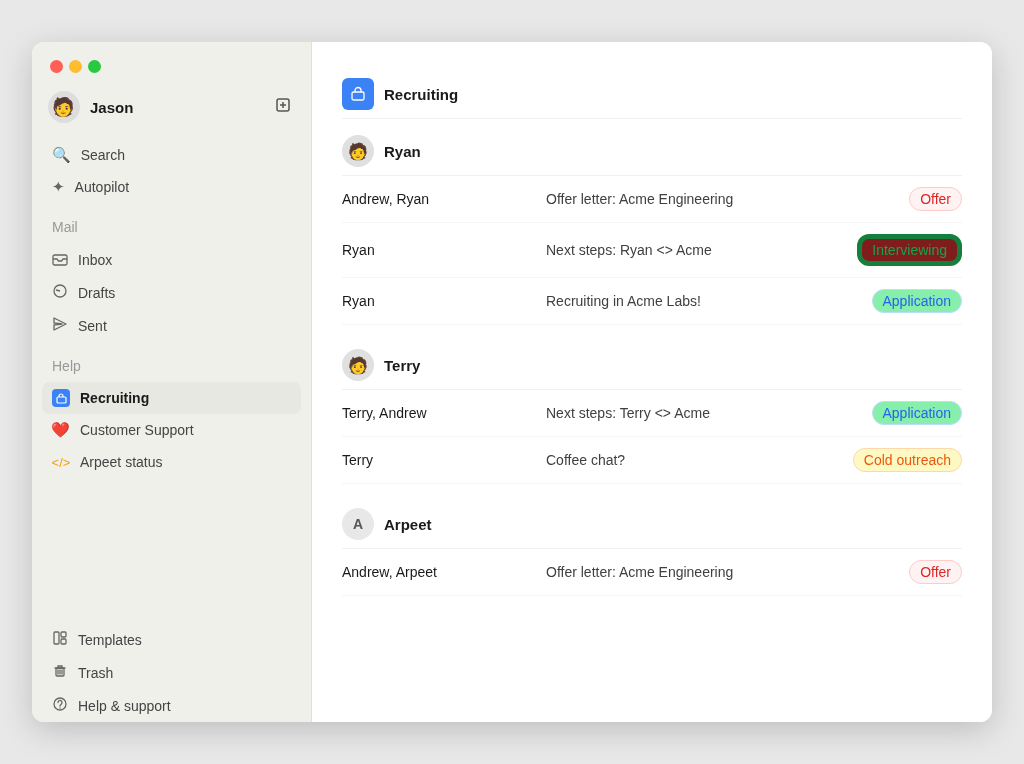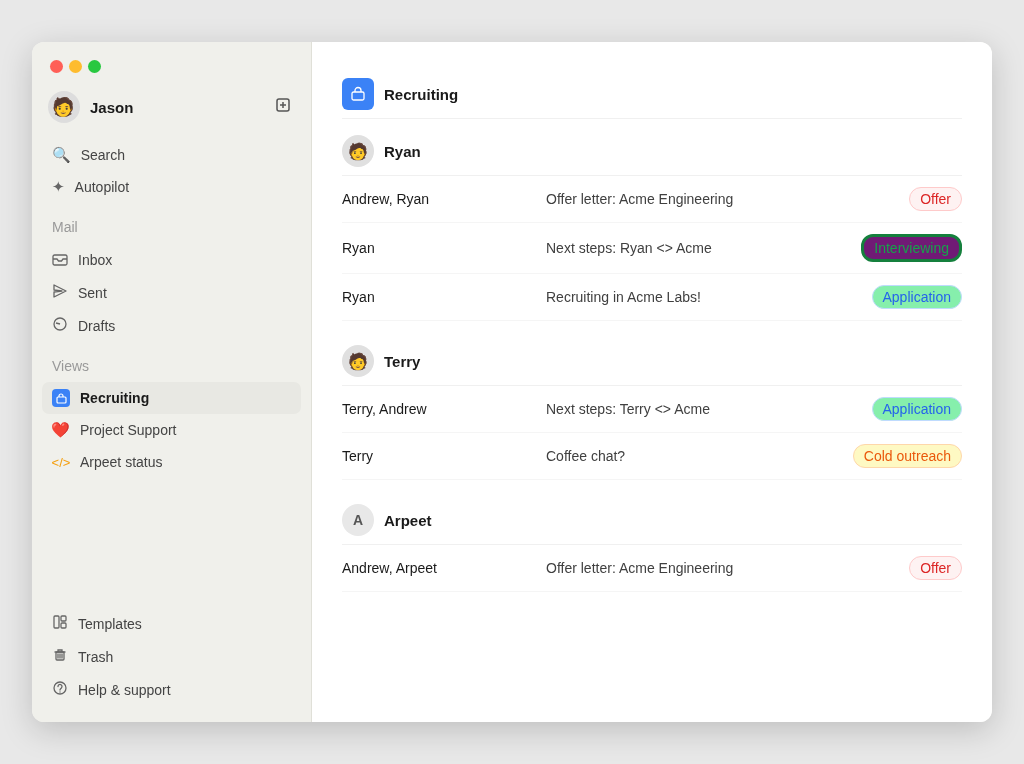--- a/index.html
+++ b/index.html
@@ -189,21 +189,21 @@
     }
     .email-tag {
       font-size: 14px;
       padding: 3px 10px;
       border-radius: 12px;
       font-weight: 500;
       flex-shrink: 0;
       white-space: nowrap;
     }
     .tag-offer { background: #fef2f2; color: #dc2626; border: 1px solid #fecaca; }
-    .tag-interviewing { background: #701a75; color: #16a34a; border: 3px solid #15803d; }
+    .tag-interviewing { background: #7f1d1d; color: #16a34a; border: 5px solid #15803d; }
     .tag-application { background: #86efac; color: #2563eb; border: 1px solid #bfdbfe; }
     .tag-cold { background: #fef9c3; color: #ea580c; border: 1px solid #fed7aa; }
   </style>
 </head>
 <body>
 
 <div class="app-window">
 
   <div class="sidebar">
     <div class="traffic-lights">
@@ -243,66 +243,66 @@
           <svg width="16" height="16" viewBox="0 0 16 16" fill="none">
               <rect x="1" y="5" width="14" height="10" rx="1.5" stroke="#666" stroke-width="1.3" fill="none"></rect>
               <path d="M1 9h4l1.5 2h3L11 9h4" stroke="#666" stroke-width="1.3" fill="none"></path>
             </svg>
         </span>
         <span>Inbox</span>
       </div>
       <div class="nav-item">
         <span class="icon">
           <svg width="16" height="16" viewBox="0 0 16 16" fill="none">
-              <path d="M2 2l12 6-12 6V9l8-1-8-1V2z" stroke="#666" stroke-width="1.3" fill="none" stroke-linejoin="round"></path>
-            </svg>
-        </span>
-        <span>Sent</span>
-      </div>
-      <div class="nav-item">
-        <span class="icon">
-          <svg width="16" height="16" viewBox="0 0 16 16" fill="none">
               <circle cx="8" cy="8" r="6" stroke="#666" stroke-width="1.3" fill="none"></circle>
               <path d="M8 8l-4-1" stroke="#666" stroke-width="1.3"></path>
             </svg>
         </span>
         <span>Drafts</span>
       </div>
-    </div>
-
-    <div class="section-label">Views</div>
+      <div class="nav-item">
+        <span class="icon">
+          <svg width="16" height="16" viewBox="0 0 16 16" fill="none">
+              <path d="M2 2l12 6-12 6V9l8-1-8-1V2z" stroke="#666" stroke-width="1.3" fill="none" stroke-linejoin="round"></path>
+            </svg>
+        </span>
+        <span>Sent</span>
+      </div>
+    </div>
+
+    <div class="section-label">Help</div>
     <div class="sidebar-nav">
       <div class="nav-item active">
         <span class="icon">
           <div class="view-icon-recruiting">
             <svg width="11" height="11" viewBox="0 0 11 11" fill="none">
                 <rect x="1" y="4" width="9" height="6" rx="1" stroke="white" stroke-width="1.2" fill="none"></rect>
                 <path d="M3 4V3a2 2 0 014 0v1" stroke="white" stroke-width="1.2" fill="none"></path>
               </svg>
           </div>
         </span>
         <span>Recruiting</span>
       </div>
       <div class="nav-item">
         <span class="icon">
           <div class="view-icon-support">❤️</div>
         </span>
-        <span>Project Support</span>
+        <span>Customer Support</span>
       </div>
       <div class="nav-item">
         <span class="icon">
           <div class="view-icon-project">&lt;/&gt;</div>
         </span>
         <span>Arpeet status</span>
       </div>
     </div>
 
     <div style="flex:1"></div>
 
-    <div class="sidebar-nav" style="padding-bottom:16px;">
+    <div class="sidebar-nav" style="padding-bottom:0;">
       <div class="nav-item">
         <span class="icon">
           <svg width="16" height="16" viewBox="0 0 16 16" fill="none">
               <rect x="2" y="2" width="5" height="12" rx="1" stroke="#666" stroke-width="1.3" fill="none"></rect>
               <rect x="9" y="2" width="5" height="5" rx="1" stroke="#666" stroke-width="1.3" fill="none"></rect>
               <rect x="9" y="9" width="5" height="5" rx="1" stroke="#666" stroke-width="1.3" fill="none"></rect>
             </svg>
         </span>
         <span>Templates</span>
       </div>

